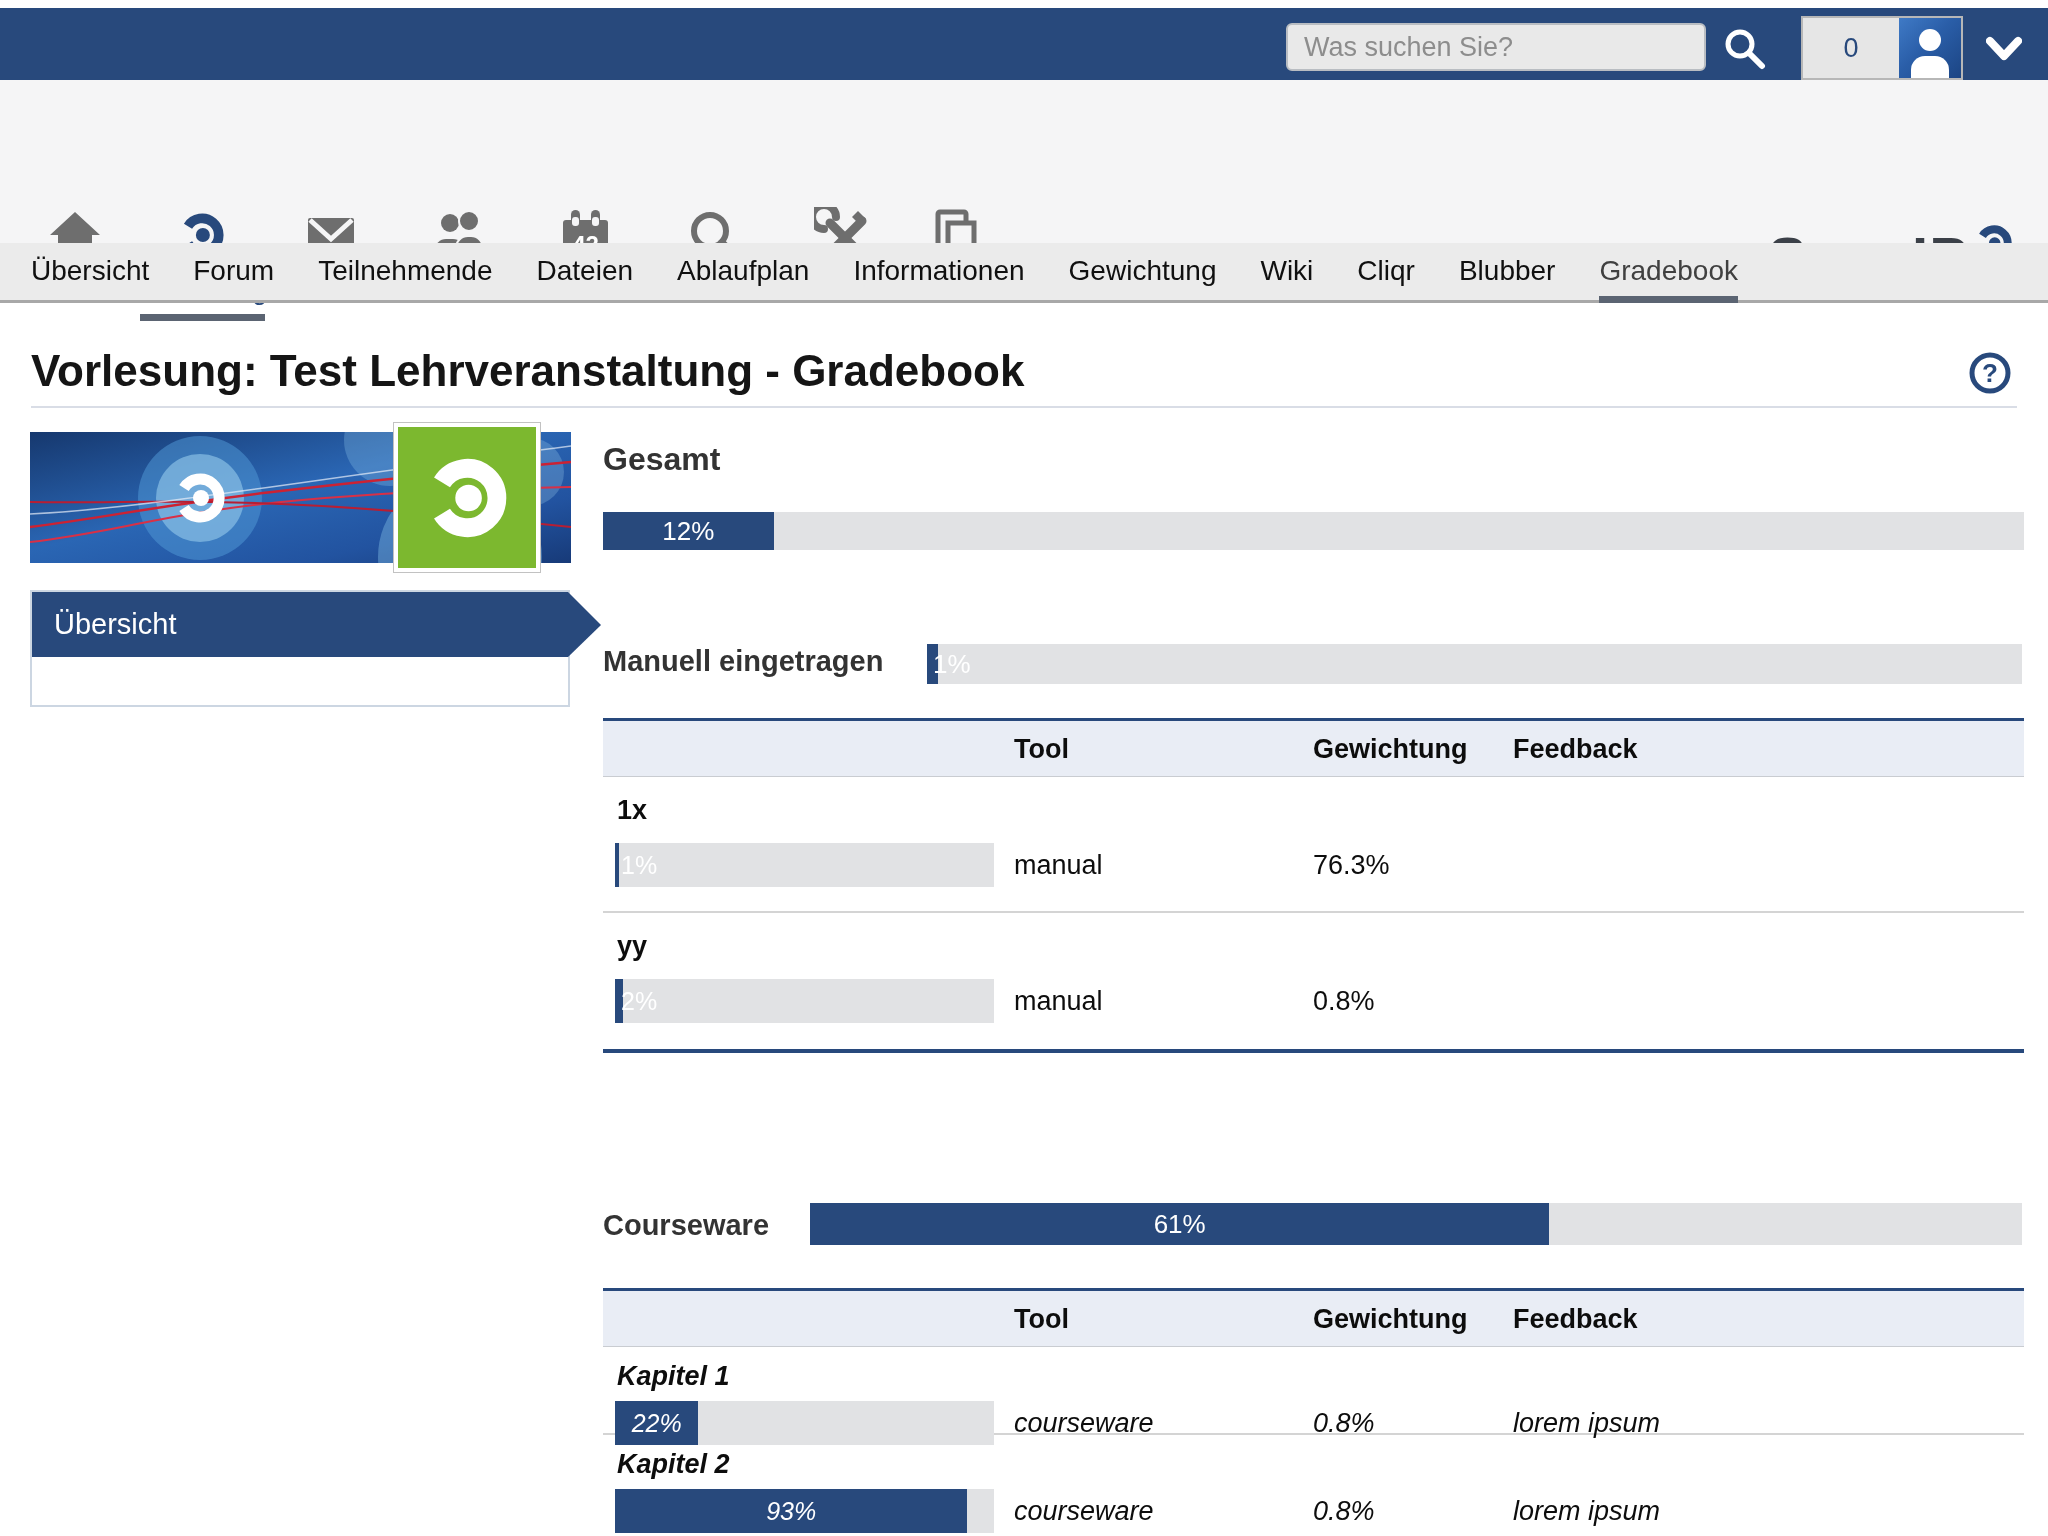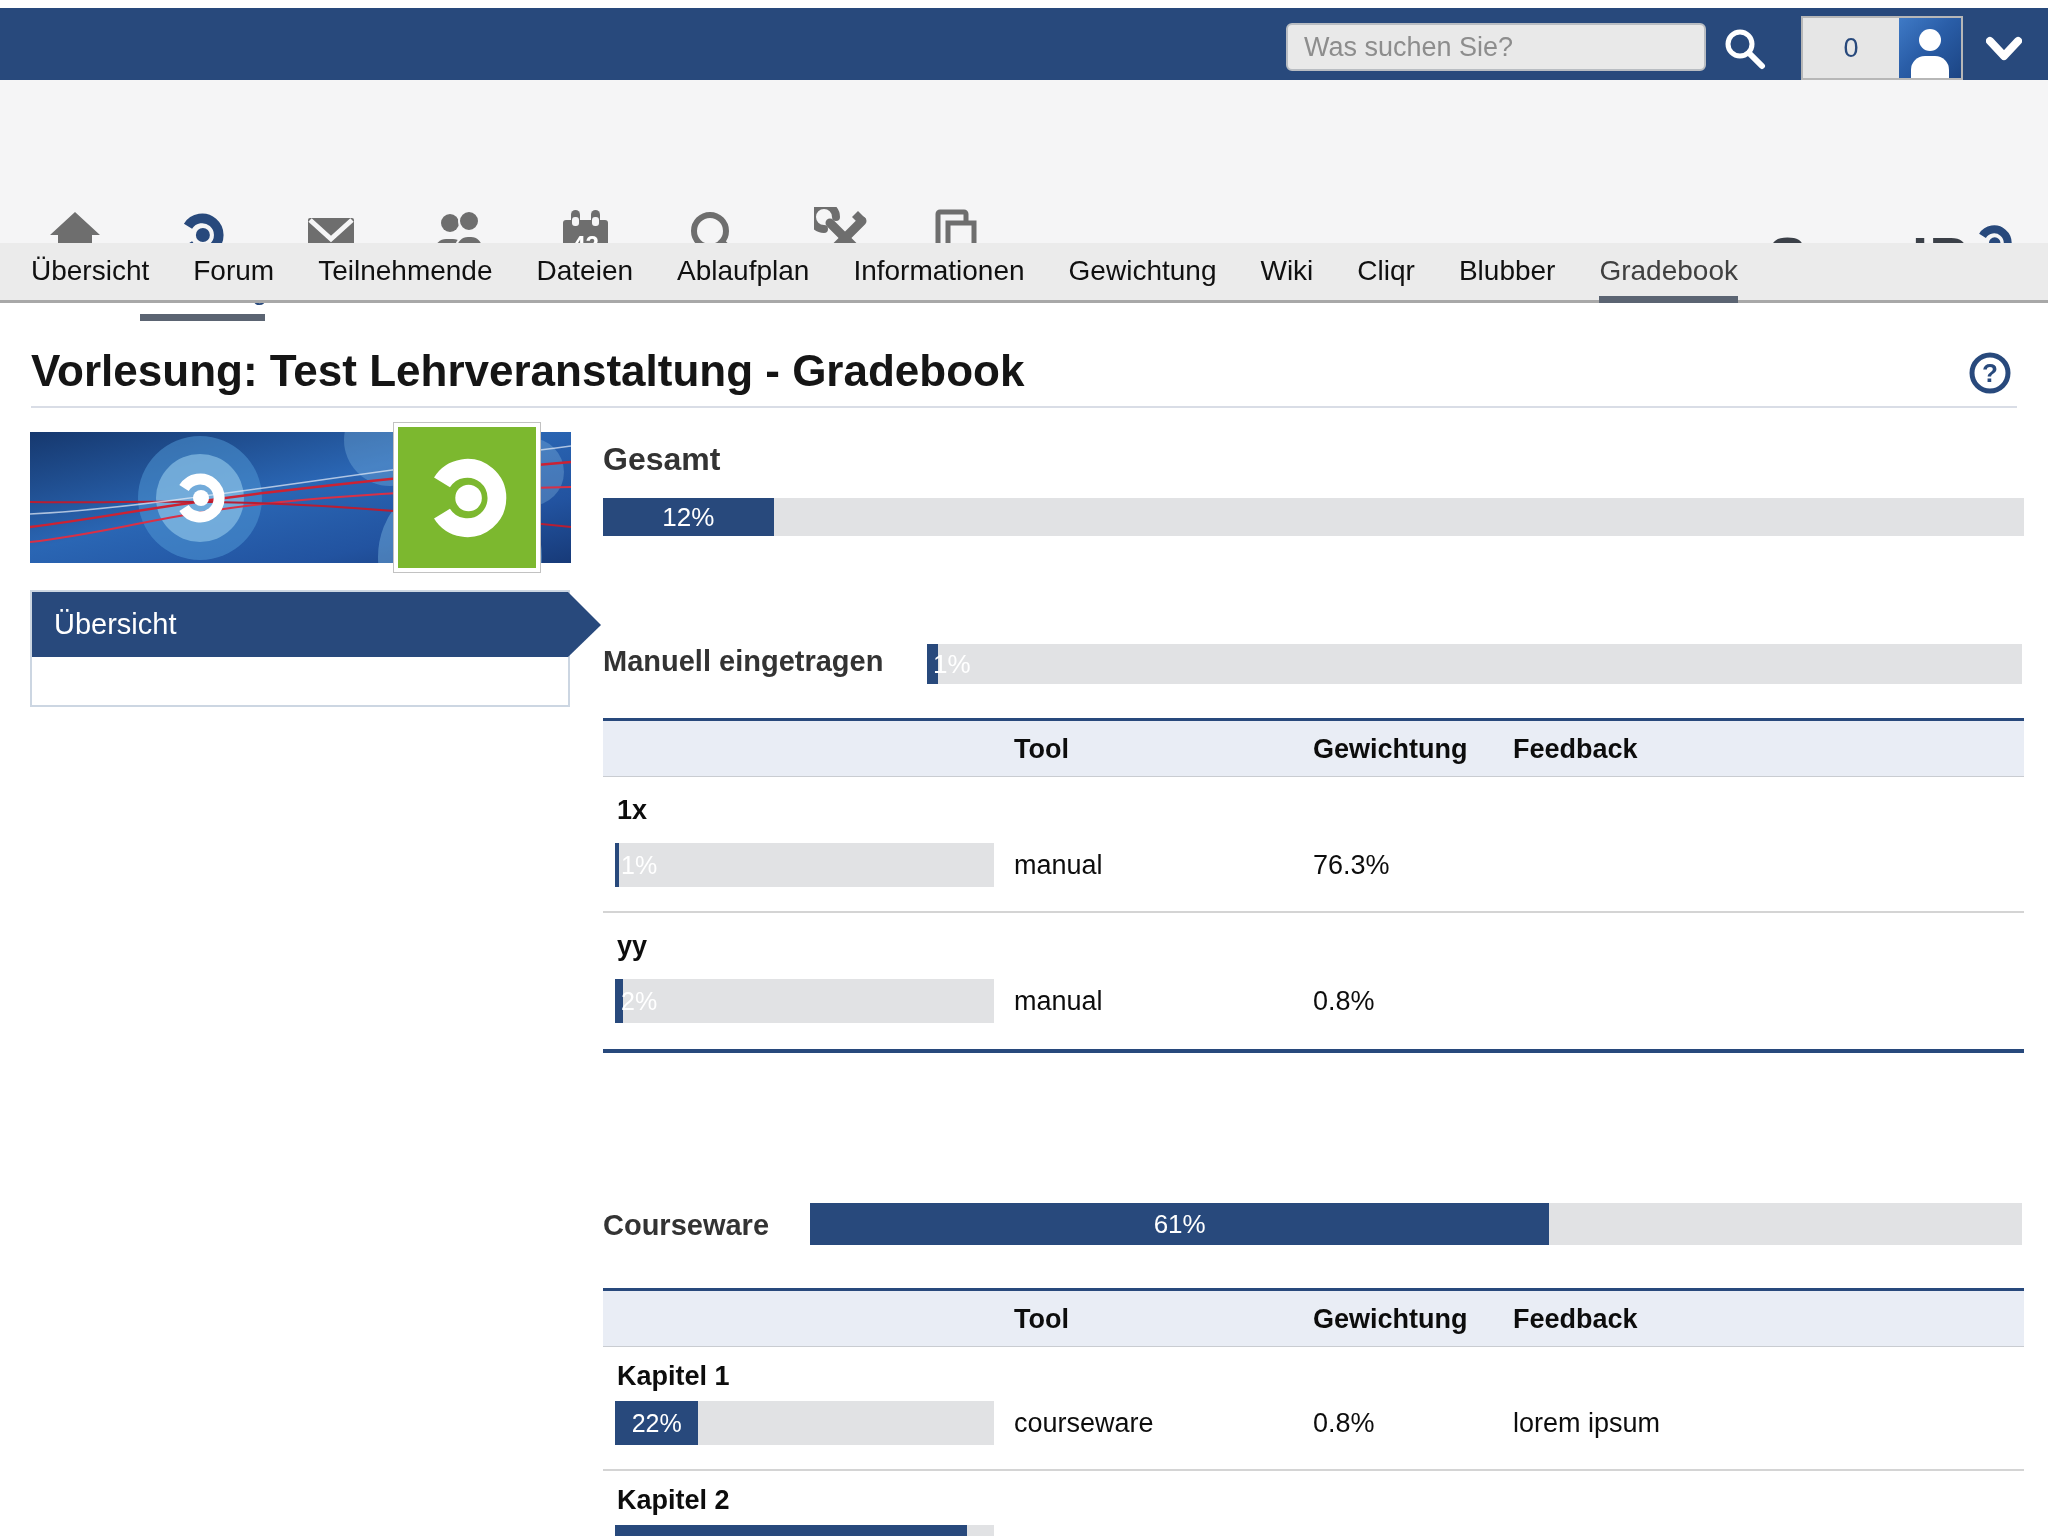--- a/index.html
+++ b/index.html
@@ -55,41 +55,41 @@
   .nav-item.selected::after { content:""; position:absolute; right:-33px; top:0;
     border-left:33px solid #28497c; border-top:33px solid transparent; border-bottom:32px solid transparent; }
   .nav-item.plain { height:48px; line-height:48px; color:#28497c; }
 
   
   .pbar { position:absolute; background:#e1e2e4; overflow:hidden; }
   .bar-fill { position:absolute; left:0; top:0; bottom:0; background:#28497c; }
   .bar-label { position:absolute; top:0; color:#ffffff; font-size:26px; white-space:nowrap; }
 
   .h-gesamt { position:absolute; left:603px; top:441px; font-size:32px; font-weight:bold; color:#333; }
-  .bar-gesamt { left:603px; top:498px; width:1421px; height:38px; }
+  .bar-gesamt { left:603px; top:512px; width:1421px; height:38px; }
   .bar-gesamt .bar-label { line-height:38px; }
 
   .sec1-h { position:absolute; left:603px; top:645px; font-size:29px; font-weight:bold; color:#333; }
   .bar-sec1 { left:927px; top:644px; width:1095px; height:40px; }
   .bar-sec1 .bar-label { line-height:40px; }
 
   .sec2-h { position:absolute; left:603px; top:1209px; font-size:29px; font-weight:bold; color:#333; }
   .bar-sec2 { left:810px; top:1203px; width:1212px; height:42px; }
   .bar-sec2 .bar-label { line-height:42px; }
 
   
   .gtable { position:absolute; left:603px; width:1421px; border-top:3px solid #28497c; }
   .table1 { top:718px; border-bottom:4px solid #28497c; }
   .table2 { top:1288px; }
   .thead { position:relative; height:56px; background:#e9edf5; border-bottom:1px solid #c9ccd1; }
   .thead span { position:absolute; top:0; line-height:56px; font-size:27px; font-weight:bold; color:#0d0d0d; }
   .col-tool { left:411px; } .col-gew { left:710px; } .col-fb { left:910px; }
   .trow { position:relative; border-bottom:2px solid #d4d4d4; }
   .table1 .trow { height:136px; }
-  .table2 .trow { height:124px; }
+  .table2 .trow { height:88px;font-style:italic; }
   .trow:last-child { border-bottom:none; }
   .rname { position:absolute; left:14px; font-size:27px; font-weight:bold; color:#0d0d0d; }
   .table1 .rname { top:18px; } .table2 .rname { top:14px; }
   .rbar { left:12px; width:379px; height:44px; }
   .table1 .rbar { top:66px; } .table2 .rbar { top:54px; }
   .rbar .bar-label { line-height:44px; font-size:25px; }
   .rcell { position:absolute; line-height:44px; font-size:27px; color:#0d0d0d; }
   .table1 .rcell { top:66px; } .table2 .rcell { top:54px; }
 
   svg { display:block; }

